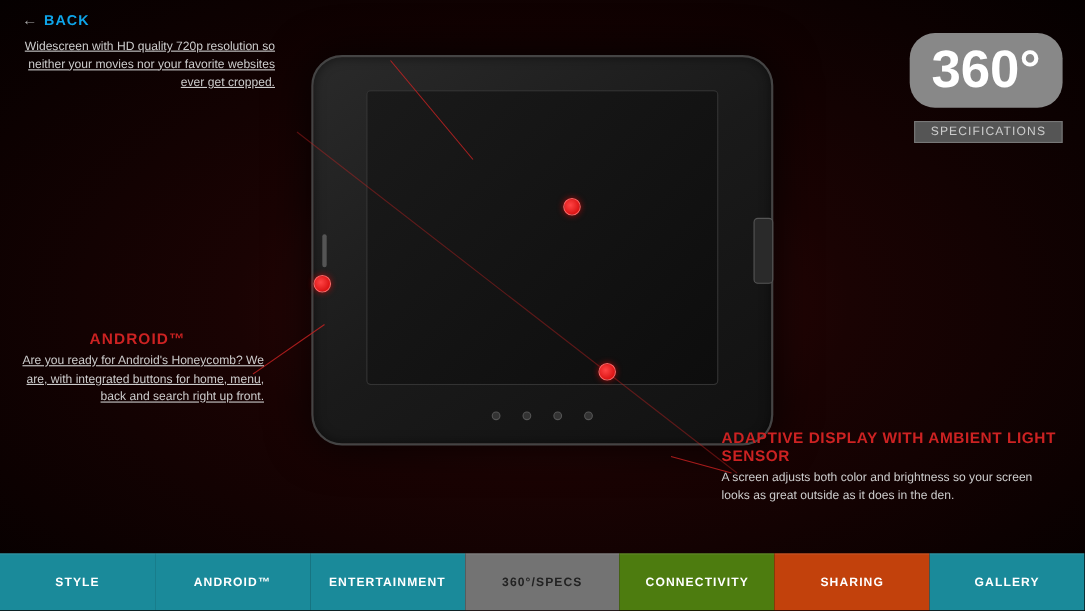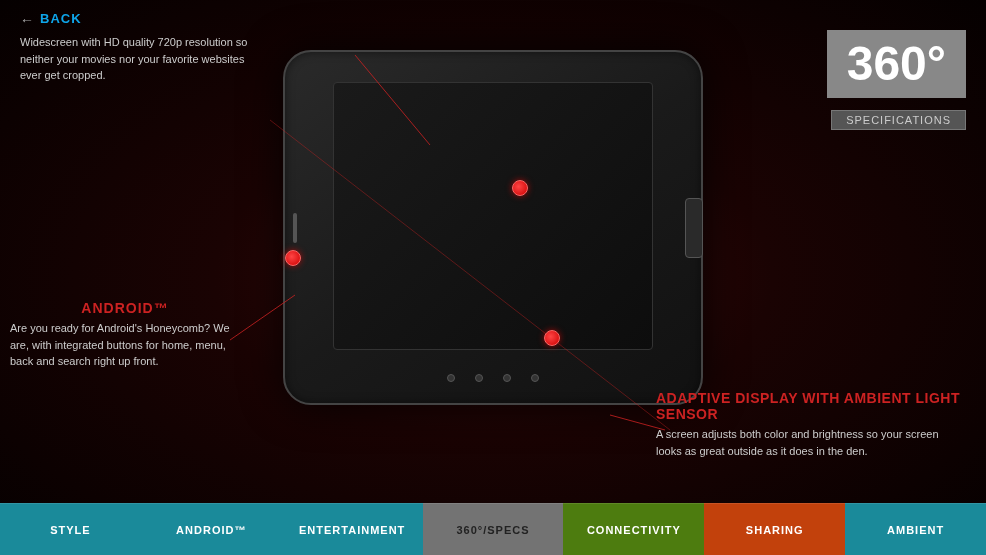--- a/index.html
+++ b/index.html
@@ -43,20 +43,21 @@
     }
 
     
     .badge-360 {
       position: absolute;
       top: 30px;
       right: 20px;
       background: #888;
       padding: 10px 20px;
       z-index: 10;
+      border-radius: 23px;
     }
     .badge-360-text {
       color: #fff;
       font-size: 48px;
       font-weight: bold;
       line-height: 1;
     }
 
     
     .specs-btn {
@@ -179,21 +180,22 @@
       color: #cc2222;
       font-size: 14px;
       font-weight: bold;
       letter-spacing: 1px;
     }
     .annotation-body {
       color: #ccc;
       font-size: 11px;
       line-height: 1.5;
       margin-top: 4px;
-      text-align: left;
+      text-align: right;
+      text-decoration: underline;
     }
 
     
     .annotation-bottom-left {
       position: absolute;
       top: 300px;
       left: 10px;
       width: 230px;
       z-index: 10;
       text-align: center;
@@ -318,14 +320,14 @@
 <div class="hotspot" style="top: 250px; left: 285px;"></div>
 <div class="hotspot" style="top: 330px; left: 544px;"></div>
 
 <nav class="nav-bar">
   <div class="nav-item style">STYLE</div>
   <div class="nav-item android">ANDROID™</div>
   <div class="nav-item entertainment">ENTERTAINMENT</div>
   <div class="nav-item specs">360°/SPECS</div>
   <div class="nav-item connectivity">CONNECTIVITY</div>
   <div class="nav-item sharing">SHARING</div>
-  <div class="nav-item gallery">AMBIENT</div>
+  <div class="nav-item gallery">GALLERY</div>
 </nav>
 
 </body></html>

